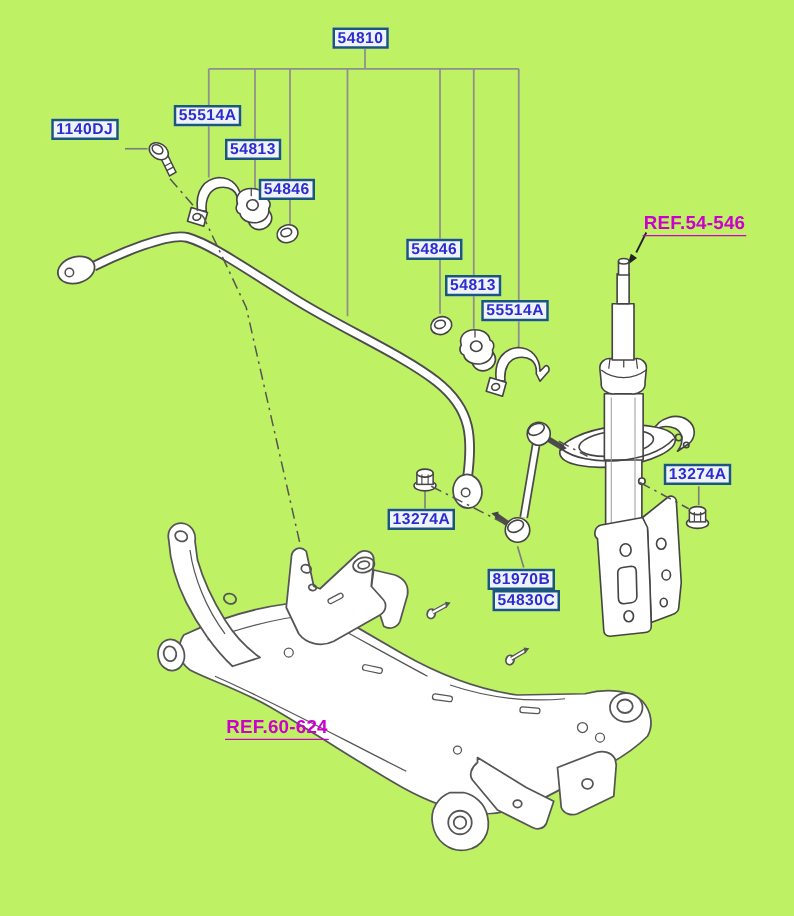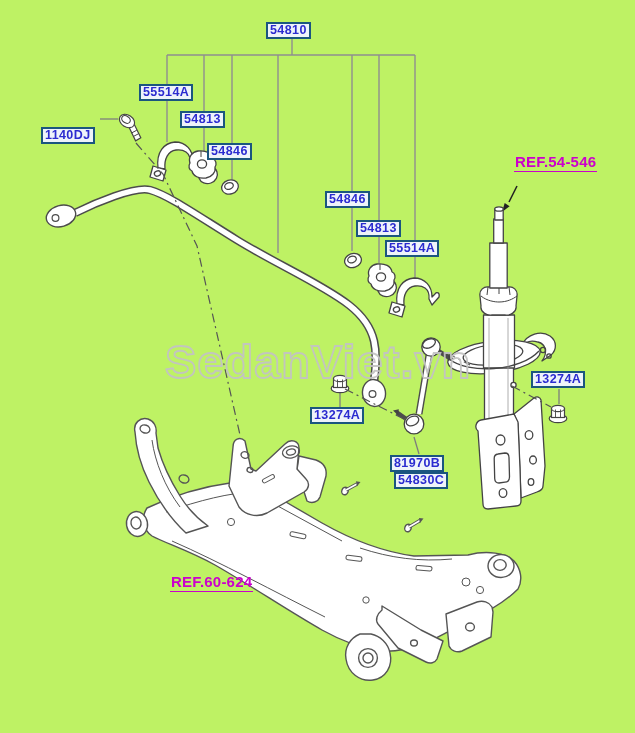--- a/index.html
+++ b/index.html
@@ -266,29 +266,28 @@
     <g stroke="#555" stroke-width="1.2" fill="none" stroke-dasharray="9 4 2 4">
       <path d="M136 143 L163 174 L197 246 L240 435"></path>
       <path d="M345 389 L402 418"></path>
       <path d="M447 353 L470 365"></path>
       <path d="M512 386 L551 407"></path>
     </g>
   </svg>
 
   <div class="plabel" style="left:266px;top:22px">54810</div>
   <div class="plabel" style="left:139px;top:84px">55514A</div>
-  <div class="plabel" style="left:41px;top:127px">1140DJ</div>
+  <div class="plabel" style="left:41px;top:95px">1140DJ</div>
   <div class="plabel" style="left:180px;top:111px">54813</div>
   <div class="plabel" style="left:207px;top:143px">54846</div>
   <div class="plabel" style="left:325px;top:191px">54846</div>
   <div class="plabel" style="left:356px;top:220px">54813</div>
   <div class="plabel" style="left:385px;top:240px">55514A</div>
   <div class="plabel" style="left:310px;top:407px">13274A</div>
   <div class="plabel" style="left:531px;top:371px">13274A</div>
   <div class="plabel" style="left:390px;top:455px">81970B</div>
   <div class="plabel" style="left:394px;top:472px">54830C</div>
 
-  <div class="reflabel" style="left:514px;top:153px">REF.54-546</div>
-  <div class="reflabel" style="left:170px;top:573px">REF.60-624</div>
-
-  <div class="watermark">SedanViet.vn</div>
+  <div class="reflabel" style="left:514px;top:170px">REF.54-546</div>
+  <div class="reflabel" style="left:180px;top:573px">REF.60-624</div>
+
 
 </div>
 
 </body></html>

